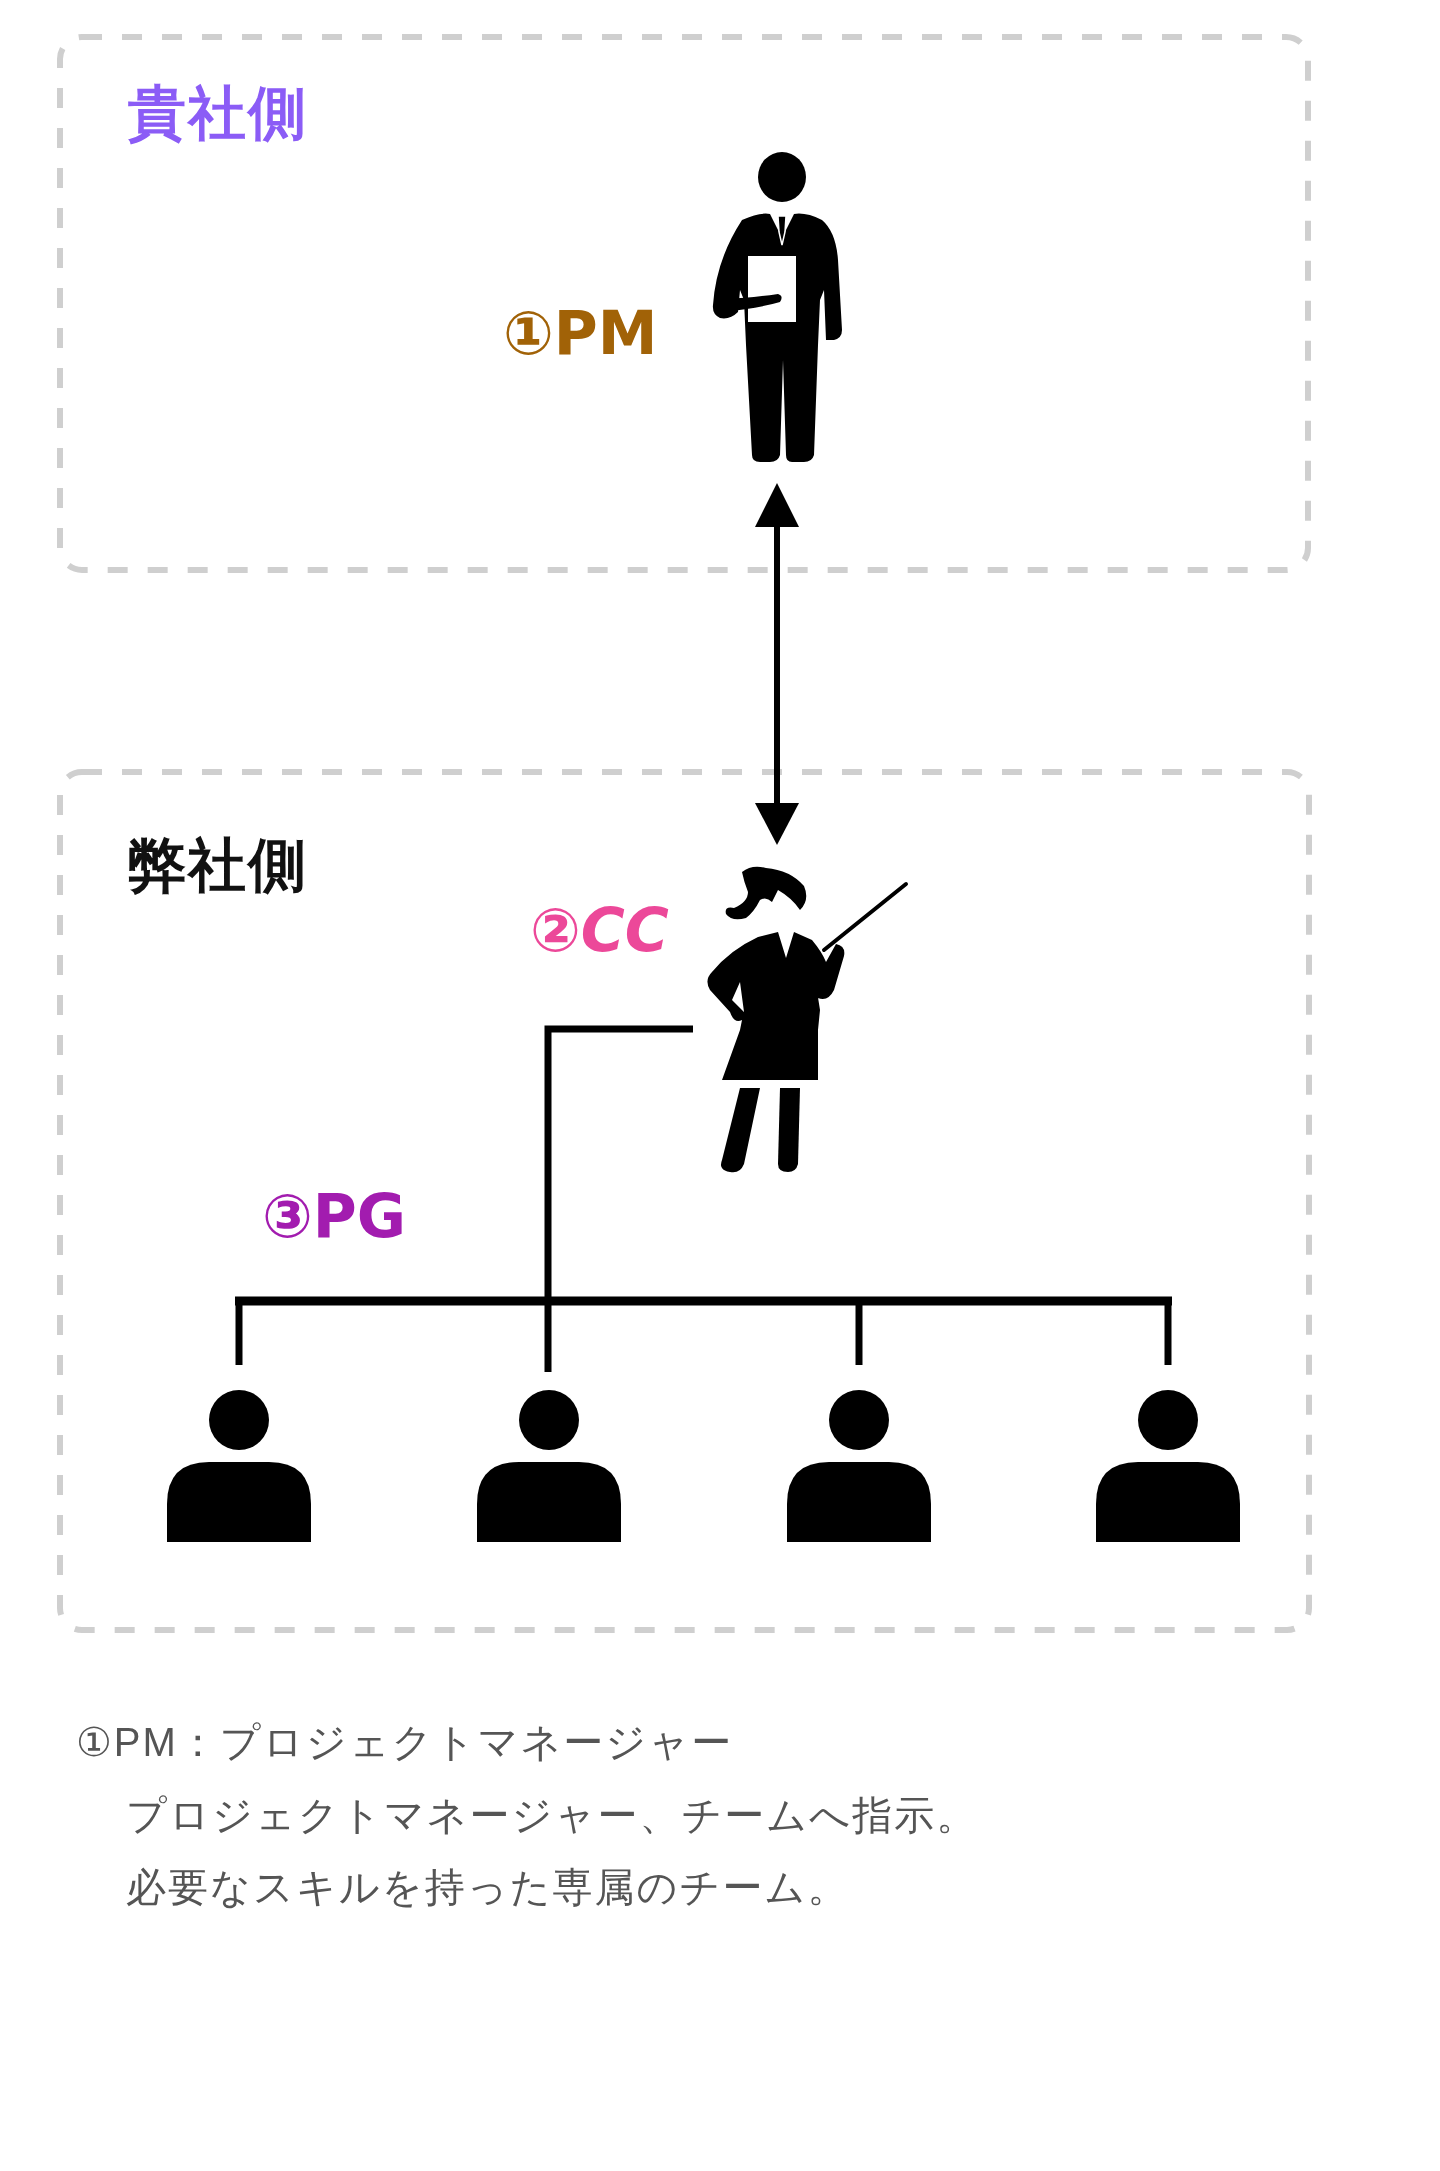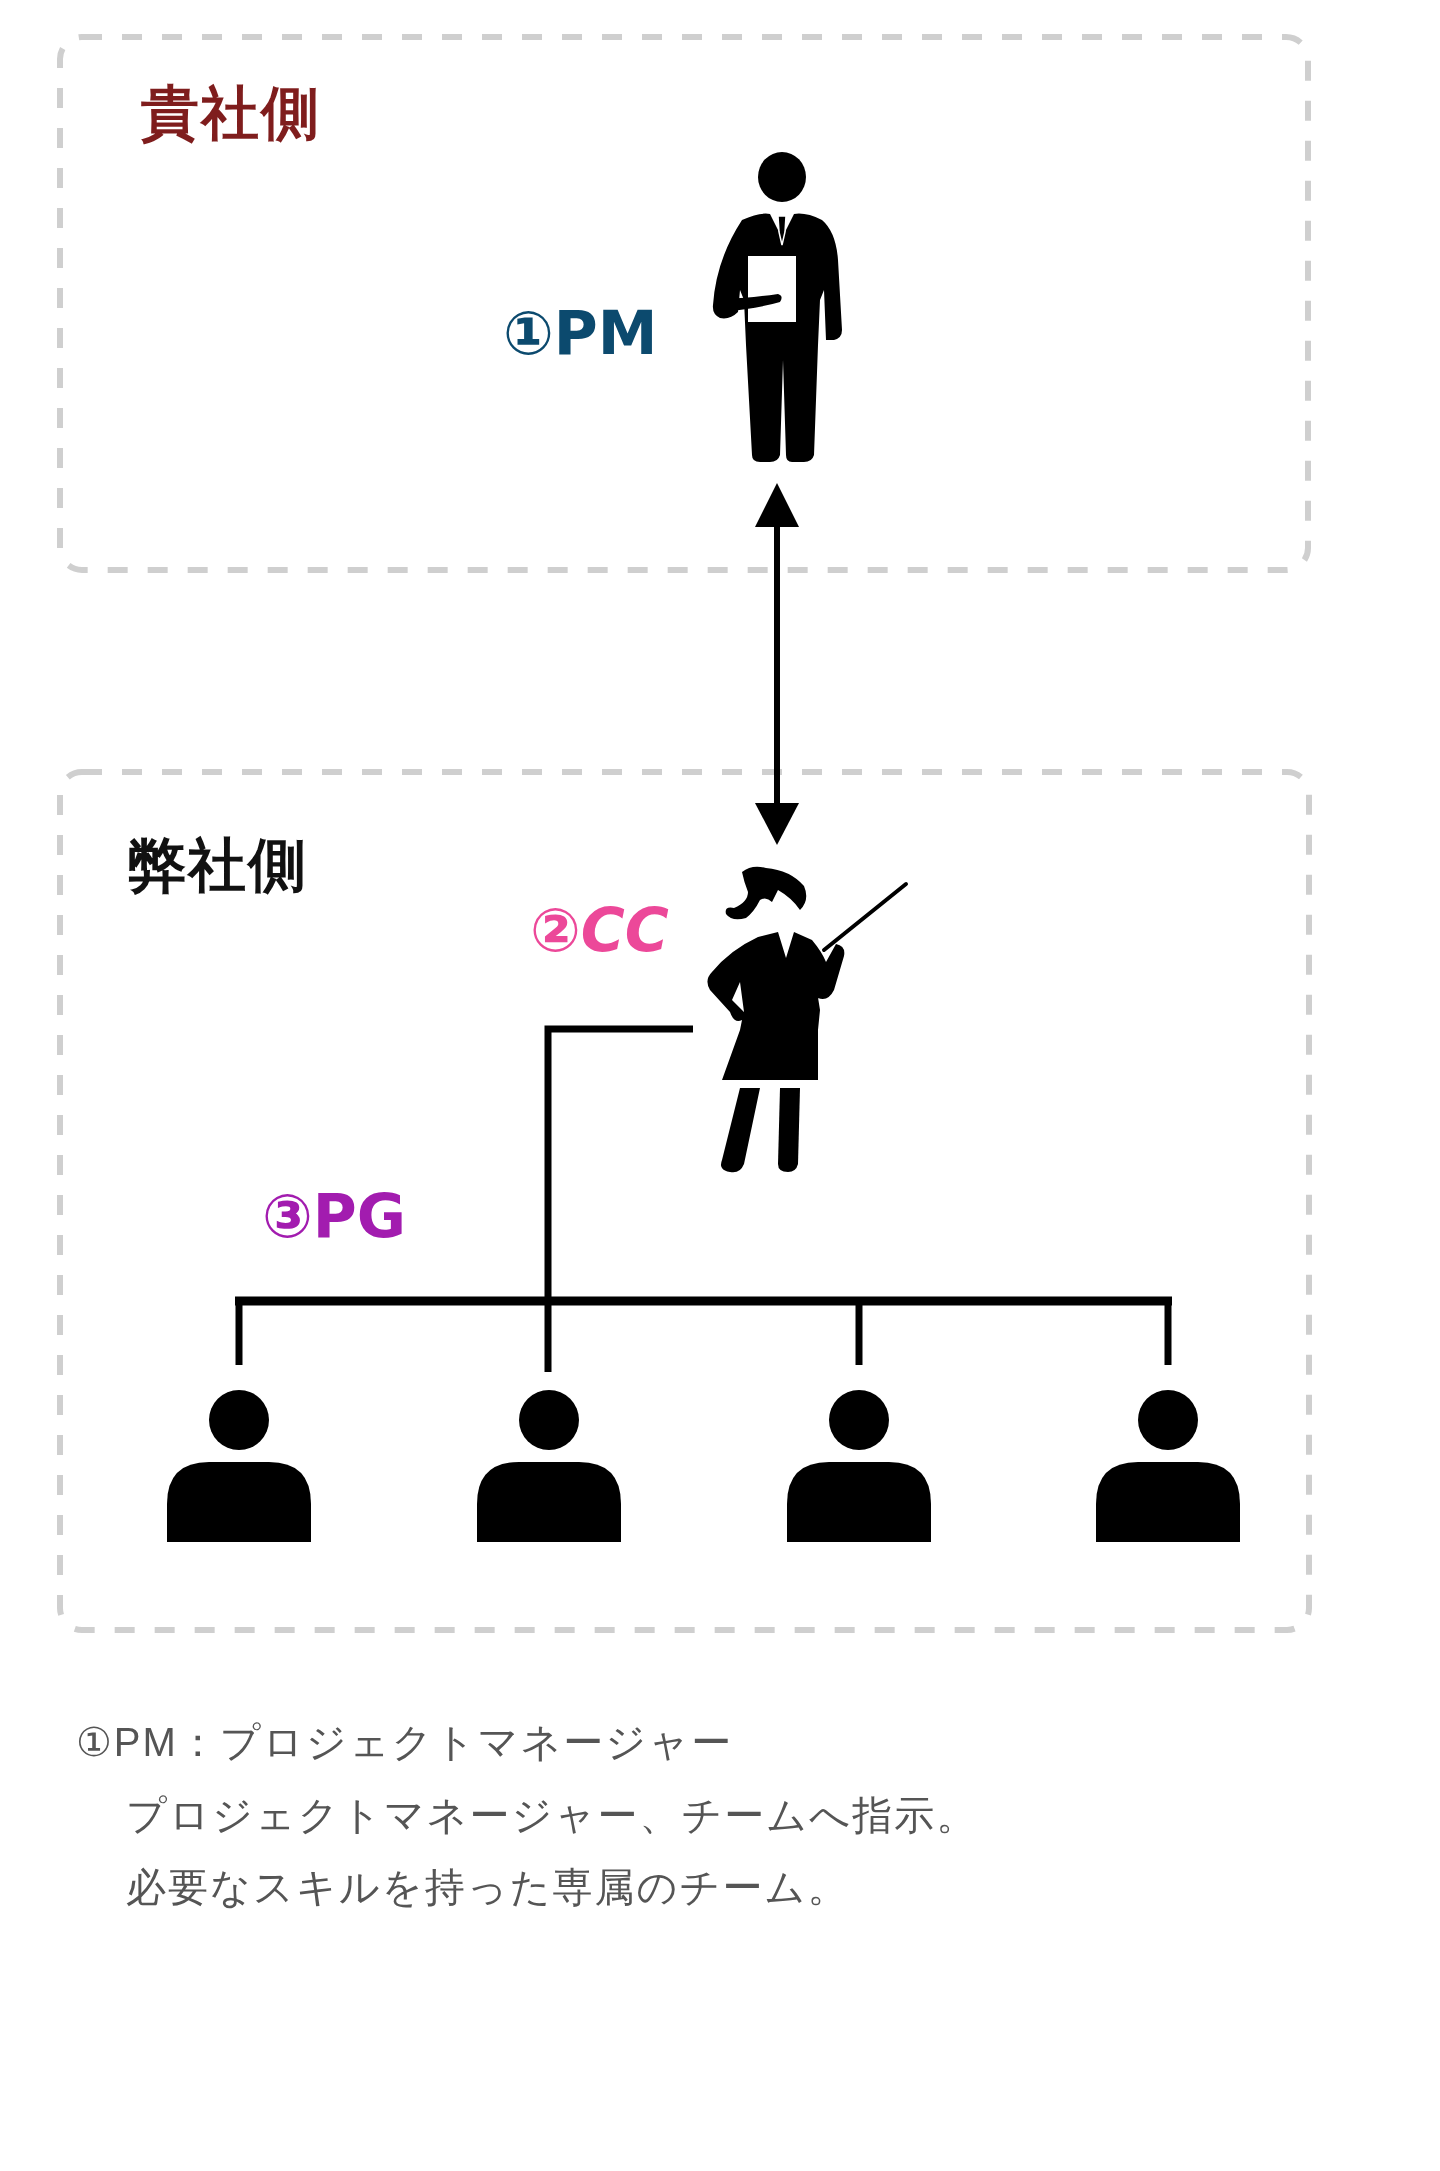--- a/index.html
+++ b/index.html
@@ -71,24 +71,24 @@
         <circle cx="859" cy="1420" r="30" fill="#000000"></circle>
         <path d="M787 1542 L787 1504 Q787 1462 829 1462 L889 1462 Q931 1462 931 1504 L931 1542 Z" fill="#000000"></path>
       </g>
       <g>
         <circle cx="1168" cy="1420" r="30" fill="#000000"></circle>
         <path d="M1096 1542 L1096 1504 Q1096 1462 1138 1462 L1198 1462 Q1240 1462 1240 1504 L1240 1542 Z" fill="#000000"></path>
       </g>
     </g>
 </svg>
 
-<div class="box-heading" style="left: 128px; top: 84px; color: #7f1d1d; margin-left: 13px;">貴社側</div>
+<div class="box-heading" style="left: 128px; top: 84px; color: #8b5cf6;">貴社側</div>
 <div class="box-heading" style="left: 128px; top: 836px; color: rgb(17, 17, 17);">弊社側</div>
 
-<div class="role-label" style="left: 503px; top: 303px; color: #0c4a6e;">①PM</div>
+<div class="role-label" style="left: 503px; top: 303px; color: #a16207;">①PM</div>
 <div class="role-label" style="left: 530px; top: 900px; color: #ec4899; font-style: italic;">②CC</div>
 <div class="role-label" style="left: 262px; top: 1186px; color: #a21caf;">③PG</div>
 
 <div class="legend" style="color: rgb(85, 85, 85);">
   <div class="line">①PM：プロジェクトマネージャー</div>
   <div class="line indent">プロジェクトマネージャー、チームへ指示。</div>
   <div class="line indent">必要なスキルを持った専属のチーム。</div>
 </div>
 
 </body></html>

